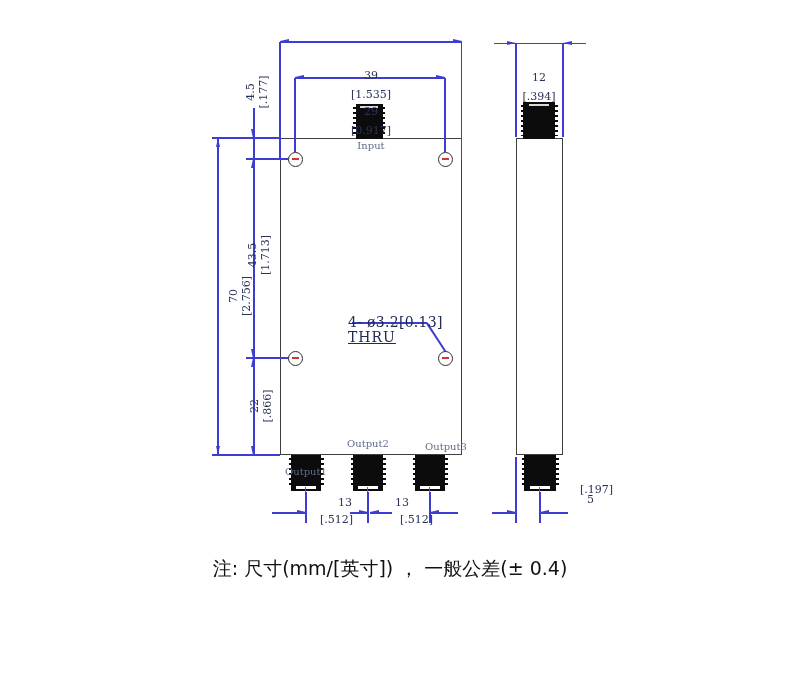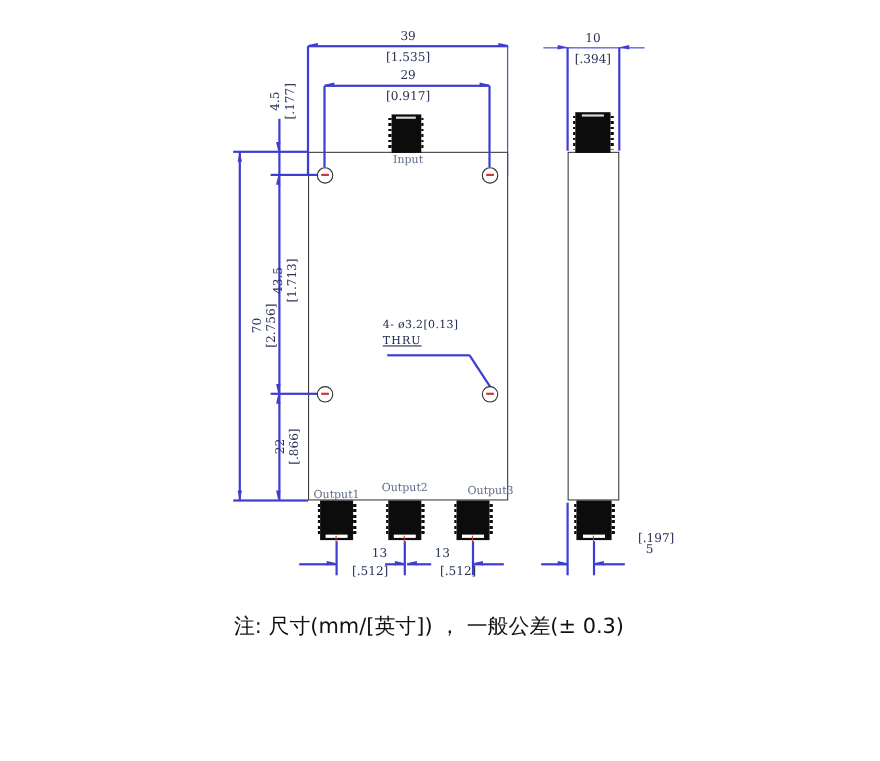--- a/index.html
+++ b/index.html
@@ -26,28 +26,28 @@
     background:repeating-linear-gradient(to bottom,var(--conn) 0 2.5px,transparent 2.5px 5px);}
   .conn::before{left:-2.5px;}
   .conn::after{right:-2.5px;}
   .gap{position:absolute;left:18%;right:18%;bottom:2.5px;height:2.5px;background:#fff;}
   .gap-top{position:absolute;left:18%;right:18%;top:2px;height:2px;background:#fff;opacity:.85;}
   .hole{position:absolute;width:15px;height:15px;border:1.7px solid #2e2e2e;border-radius:50%;
         box-sizing:border-box;background:#fff;z-index:5;}
   .hole::after{content:"";position:absolute;left:3px;right:3px;top:50%;height:1.5px;margin-top:-0.75px;background:var(--red);}
   .ctick{position:absolute;width:1.6px;height:5px;background:var(--red);z-index:6;}
   .stack2{position:absolute;text-align:center;font-size:11px;color:var(--dimtext);z-index:6;}
-  .stack2 .ln{display:block;height:12px;line-height:12px;}
+  .stack2 .ln{display:block;height:12px;line-height:12px;margin-top:43px;}
   .stack2 .ln2{margin-top:7px;}
   .vlab{position:absolute;transform:translate(-50%,-50%) rotate(-90deg);font-size:11px;color:var(--dimtext);
         text-align:center;white-space:nowrap;line-height:13px;z-index:6;}
   .vlab span{display:block;}
   .dlab{position:absolute;font-size:11px;color:var(--dimtext);text-align:right;line-height:12px;z-index:6;}
   .portlbl{position:absolute;font-size:10px;color:var(--lbl);text-align:center;line-height:11px;z-index:6;}
-  .callout{position:absolute;font-size:10px;color:#202a52;line-height:15px;z-index:6;letter-spacing:.3px;}
+  .callout{position:absolute;font-size:14px;color:#202a52;line-height:15px;z-index:6;letter-spacing:.3px;margin-top:27px;}
   .diag{position:absolute;height:1.5px;background:var(--blue);transform-origin:left center;z-index:3;}
   .note{position:absolute;text-align:center;color:#111;z-index:6;}
   .note-zh{font-family:"DejaVu Sans",sans-serif;font-size:19px;}
   .note-en{font-family:"Liberation Sans",sans-serif;font-size:20px;}
 </style>
 </head>
 <body>
 
 <div id="canvas">
 
@@ -66,21 +66,21 @@
   <div class="conn" style="left:415px;top:455px;width:30px;height:36px;">
       <i class="gap"></i>
     </div>
 
   <div class="hole" style="left:287.5px;top:151.5px;"></div>
   <div class="hole" style="left:437.5px;top:151.5px;"></div>
   <div class="hole" style="left:287.5px;top:350.5px;"></div>
   <div class="hole" style="left:437.5px;top:350.5px;"></div>
 
   <div class="portlbl" style="left:344px;top:140px;width:54px;">Input</div>
-  <div class="portlbl" style="left:280px;top:445px;width:52px;">Output1</div>
+  <div class="portlbl" style="left:280px;top:466px;width:52px;">Output1</div>
   <div class="portlbl" style="left:342px;top:438px;width:52px;">Output2</div>
   <div class="portlbl" style="left:420px;top:441px;width:52px;">Output3</div>
 
   <div class="body-rect" style="left:516px;top:138px;width:47px;height:317px;"></div>
   <div class="conn" style="left:523px;top:102px;width:32px;height:37px;">
       <i class="gap-top"></i>
     </div>
   <div class="conn" style="left:524px;top:455px;width:32px;height:36px;">
       <i class="gap"></i>
     </div>
@@ -167,29 +167,29 @@
   <div class="dlab" style="left:295px;top:514px;width:58px;">[.512]</div>
   <div class="dlab" style="left:387px;top:497px;width:22px;">13</div>
   <div class="dlab" style="left:375px;top:514px;width:58px;">[.512]</div>
 
   <div class="vl" style="left:515.4px;top:43px;height:94px;"></div>
   <div class="vl" style="left:562px;top:43px;height:94px;"></div>
   <div class="hl" style="left:494px;top:42.5px;width:92px;"></div>
   <div class="arr ar" style="left:506.5px;top:40.7px;"></div>
   <div class="arr al" style="left:563px;top:40.7px;"></div>
   <div class="stack2" style="left:509px;top:29px;width:60px;">
-    <span class="ln">10</span>
+    <span class="ln">12</span>
     <span class="ln ln2">[.394]</span>
   </div>
 
   <div class="vl" style="left:515.4px;top:457px;height:66px;"></div>
   <div class="vl" style="left:539.4px;top:492px;height:31px;"></div>
   <div class="ctick" style="left:538.9px;top:487px;"></div>
   <div class="hl" style="left:492px;top:512px;width:24px;"></div>
   <div class="hl" style="left:540px;top:512px;width:28px;"></div>
   <div class="arr ar" style="left:506.5px;top:510.2px;"></div>
   <div class="arr al" style="left:540px;top:510.2px;"></div>
   <div class="dlab" style="left:576px;top:494px;width:18px;">5</div>
   <div class="dlab" style="left:563px;top:484px;width:50px;">[.197]</div>
 
-  <div class="note note-zh" style="left:0;top:556px;width:780px;">注: 尺寸(mm/[英寸]) ， 一般公差(± 0.3)</div>
+  <div class="note note-zh" style="left:0;top:556px;width:780px;">注: 尺寸(mm/[英寸]) ， 一般公差(± 0.4)</div>
 
 </div>
 
 </body></html>

